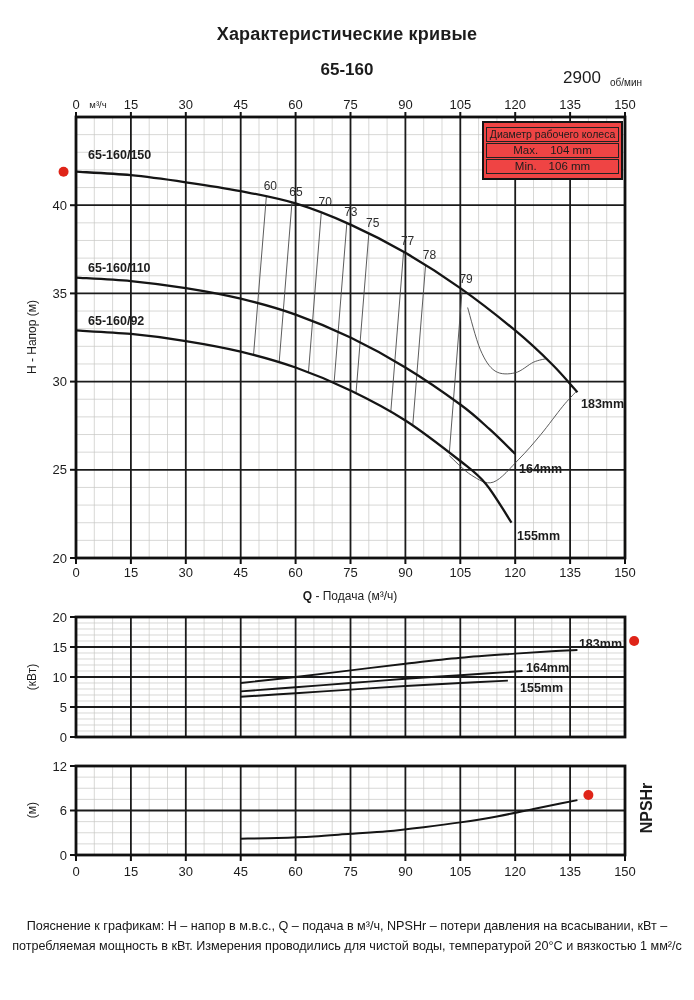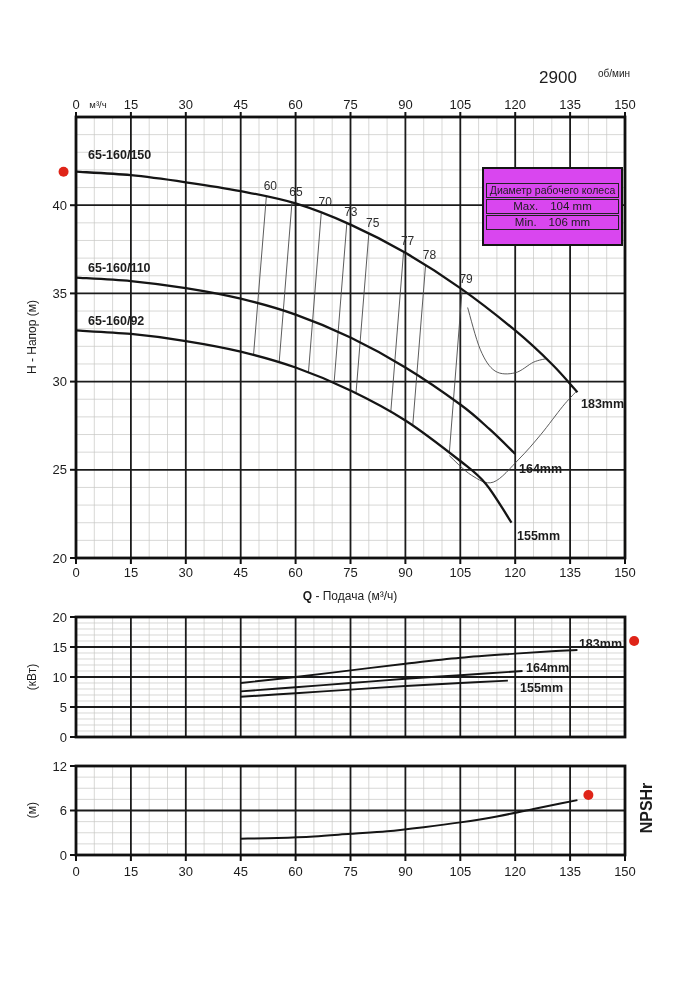--- a/index.html
+++ b/index.html
@@ -2,21 +2,21 @@
 <html><head>
 <meta charset="utf-8">
 <style>
   html,body{margin:0;padding:0;background:#e9e9e9;}
   #page{position:relative;width:694px;height:1000px;background:#ffffff;margin:0 auto;
         font-family:"Liberation Sans",sans-serif;color:#1c1c1c;overflow:hidden;}
   .hdr-title{position:absolute;top:24px;left:0;width:100%;text-align:center;
              font-size:18px;font-weight:bold;letter-spacing:.2px;}
   .hdr-model{position:absolute;top:60px;left:0;width:100%;text-align:center;
              font-size:17px;font-weight:bold;}
-  .hdr-rpm{position:absolute;top:68px;right:64px;display:flex;align-items:flex-start;gap:12px;}
+  .hdr-rpm{position:absolute;top:68px;right:52px;display:flex;align-items:flex-end;}
   .hdr-rpm .val{font-size:17px;}
   .hdr-rpm .unit{font-size:10px;margin-left:9px;}
   svg{position:absolute;left:0;display:block;}
   #svg-main{top:95px;}
   #svg-power{top:600px;}
   #svg-npsh{top:750px;}
   svg text{font-family:"Liberation Sans",sans-serif;fill:#1c1c1c;}
   .minor line{stroke:#c7c7c4;stroke-width:0.7;}
   .major line{stroke:#1b1b1b;stroke-width:1.8;}
   .gtick line{stroke:#111;stroke-width:2;}
@@ -25,33 +25,35 @@
   .effg line{stroke:#4a4a4a;stroke-width:0.9;}
   .effg path{fill:none;stroke:#4a4a4a;stroke-width:0.9;}
   .effg text{font-size:12px;fill:#2e2e2e;}
   text.tick{font-size:13px;}
   text.unit{font-size:9.5px;}
   text.blab{font-size:12.5px;font-weight:bold;}
   text.axt{font-size:12px;}
   text.npshr{font-size:16px;font-weight:600;}
   .dot{fill:#df2418;stroke:none;}
   
-  .legend{position:absolute;left:482px;top:121px;width:141px;background:#d946ef;
-          border:2.2px solid #141414;padding:13px 2px;box-sizing:border-box;z-index:5;margin-top:46px;}
+  .legend{position:absolute;left:482px;top:121px;width:141px;background:#ef4444;
+          border:2.2px solid #141414;padding:3px 2px;box-sizing:border-box;z-index:5;}
   .legend .cell{border:1.2px solid #222;margin:1px 0;text-align:center;
                 font-size:10.5px;line-height:12.5px;display:flex;justify-content:center;gap:9px;}
   .legend .cell.row{font-size:11.5px;line-height:13px;gap:12px;}
   .footer{position:absolute;top:916px;left:12px;right:12px;text-align:center;
           font-size:12.6px;line-height:1.62;color:#161616;}
 </style>
 </head>
 <body>
 
 <div id="page">
 
+  <div class="hdr-title">Характеристические кривые</div>
+  <div class="hdr-model">65-160</div>
   <div class="hdr-rpm">
     <span class="val">2900</span>
     <span class="unit">об/мин</span>
   </div>
 
   <svg id="svg-main" width="694" height="515" viewBox="0 0 694 515">
       <g class="minor">
         <line x1="94.3" y1="22" x2="94.3" y2="463"></line>
         <line x1="112.6" y1="22" x2="112.6" y2="463"></line>
         <line x1="149.2" y1="22" x2="149.2" y2="463"></line>
@@ -365,14 +367,15 @@
       <text x="570.1" y="126" class="tick" text-anchor="middle">135</text>
       <text x="625" y="126" class="tick" text-anchor="middle">150</text>
       <text x="67" y="20.5" class="tick" text-anchor="end">12</text>
       <text x="67" y="65" class="tick" text-anchor="end">6</text>
       <text x="67" y="109.5" class="tick" text-anchor="end">0</text>
       <text x="36" y="60" class="axt" text-anchor="middle" transform="rotate(-90 36 60)">(м)</text>
       <text x="652" y="58" class="npshr" text-anchor="middle" transform="rotate(-90 652 58)">NPSHr</text>
       <circle class="dot" cx="588.4" cy="44.925000000000004" r="5"></circle>
     </svg>
 
+  <div class="footer">Пояснение к графикам: H – напор в м.в.с., Q – подача в м³/ч, NPSHr – потери давления на всасывании, кВт – потребляемая мощность в кВт. Измерения проводились для чистой воды, температурой 20°С и вязкостью 1 мм²/с</div>
 
 </div>
 
 </body></html>

